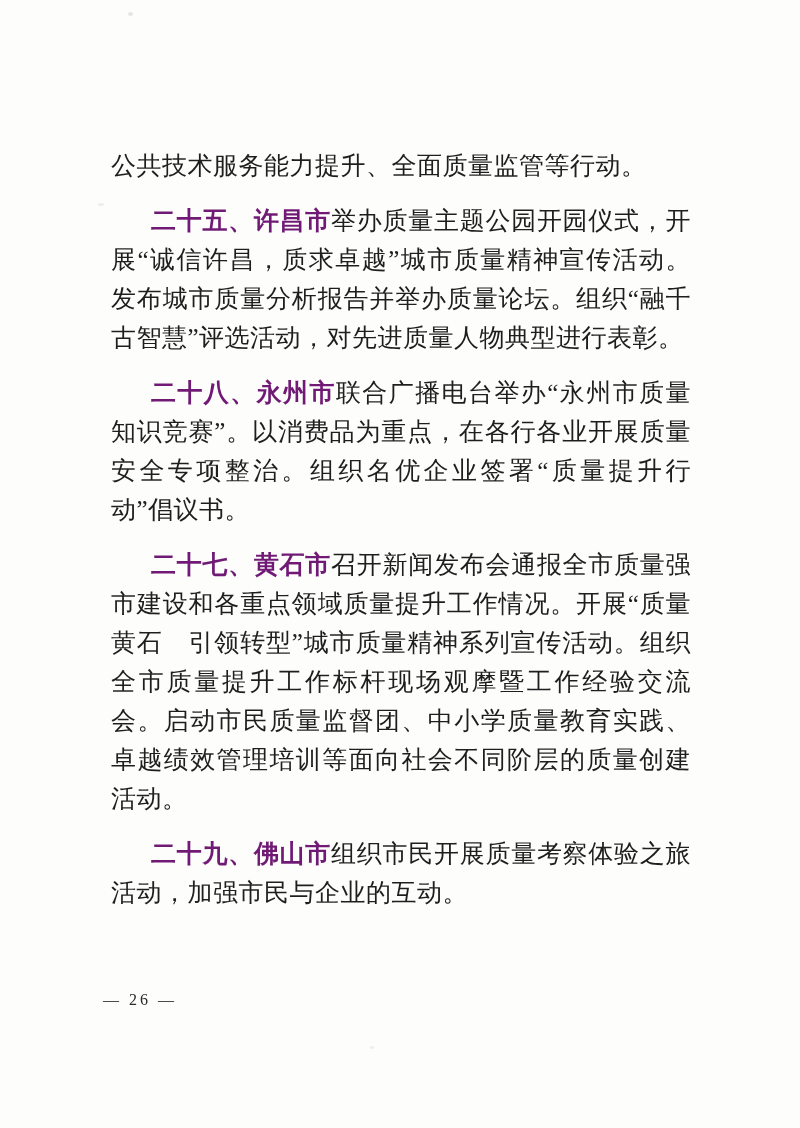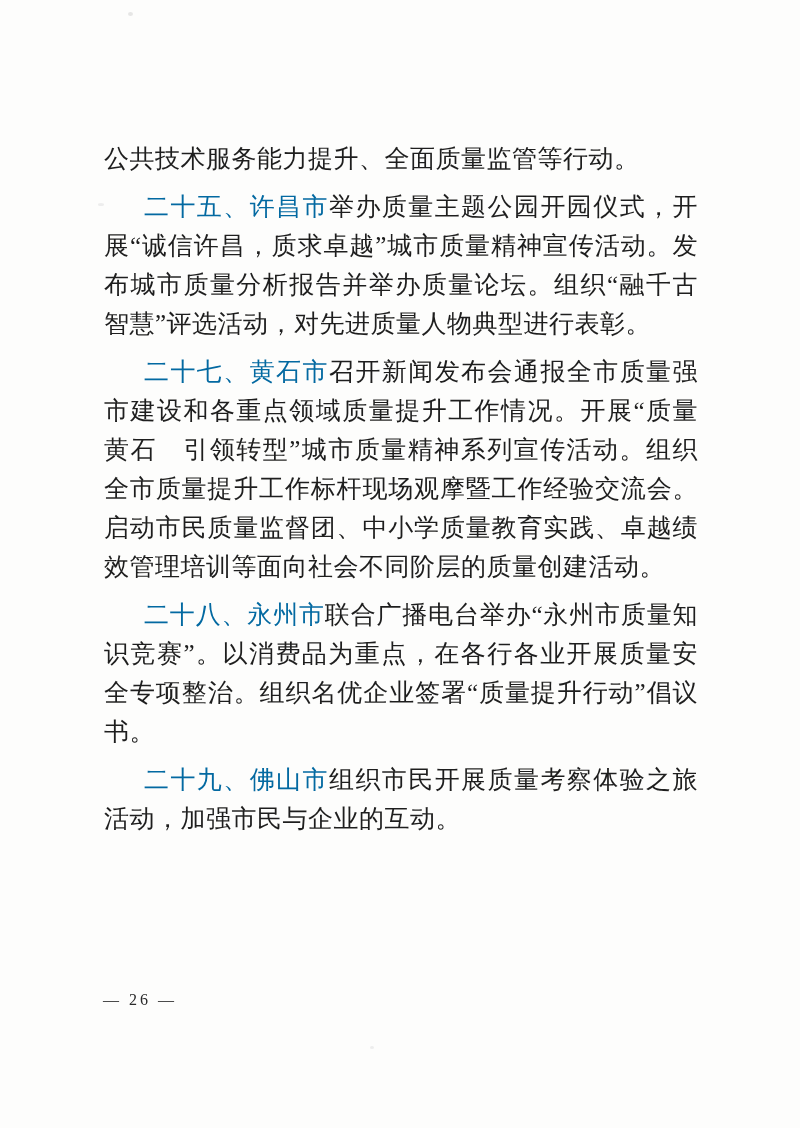--- a/index.html
+++ b/index.html
@@ -16,35 +16,35 @@
     font-family: "Liberation Serif", serif;
     color: #1e1e1e;
   }
   .text-block {
     position: absolute;
     left: 95px;
     top: 130px;
     width: 612px;
   }
   .para {
-    margin: 9px;
+    margin: 16px;
     font-size: 25px;
     line-height: 39px;
     text-align: justify;
     text-justify: inter-ideograph;
     text-indent: 40px;
     letter-spacing: 0.5px;
   }
   .para.continuation {
     text-indent: 0;
   }
   .para-head {
-    font-weight: normal;
+    font-weight: bold;
     font-family: "Liberation Sans", sans-serif;
-    color: #0369a1;
+    color: #701a75;
   }
   .para-body {
     color: #1e1e1e;
   }
   .page-number {
     position: absolute;
     left: 103px;
     top: 991px;
     font-size: 16px;
     color: #2a2a2a;
@@ -60,23 +60,23 @@
 </head>
 <body>
 
 <div class="page">
   <div class="text-block" id="paragraphs">
   <p class="para continuation"><span class="para-head"></span><span class="para-body">公共技术服务能力提升、全面质量监管等行动。</span></p>
 
   <p class="para"><span class="para-head">二十五、许昌市</span><span class="para-body">举办质量主题公园开园仪式，开展“诚信许昌，质求卓越”城市质量精神宣传活动。发布城市质量分析报告并举办质量论坛。组织“融千古智慧”评选活动，对先进质量人物典型进行表彰。</span></p>
 
 
+  <p class="para"><span class="para-head">二十八、永州市</span><span class="para-body">联合广播电台举办“永州市质量知识竞赛”。以消费品为重点，在各行各业开展质量安全专项整治。组织名优企业签署“质量提升行动”倡议书。</span></p>
+
   <p class="para"><span class="para-head">二十七、黄石市</span><span class="para-body">召开新闻发布会通报全市质量强市建设和各重点领域质量提升工作情况。开展“质量黄石　引领转型”城市质量精神系列宣传活动。组织全市质量提升工作标杆现场观摩暨工作经验交流会。启动市民质量监督团、中小学质量教育实践、卓越绩效管理培训等面向社会不同阶层的质量创建活动。</span></p>
-
-  <p class="para"><span class="para-head">二十八、永州市</span><span class="para-body">联合广播电台举办“永州市质量知识竞赛”。以消费品为重点，在各行各业开展质量安全专项整治。组织名优企业签署“质量提升行动”倡议书。</span></p>
 
   <p class="para"><span class="para-head">二十九、佛山市</span><span class="para-body">组织市民开展质量考察体验之旅活动，加强市民与企业的互动。</span></p>
 </div>
   <div class="page-number">— 26 —</div>
   <div class="speck" style="left:128px;top:12px;width:5px;height:4px;opacity:.45"></div>
   <div class="speck" style="left:98px;top:203px;width:6px;height:3px;opacity:.3"></div>
   <div class="speck" style="left:370px;top:1046px;width:4px;height:3px;opacity:.3"></div>
 </div>
 
 </body></html>

